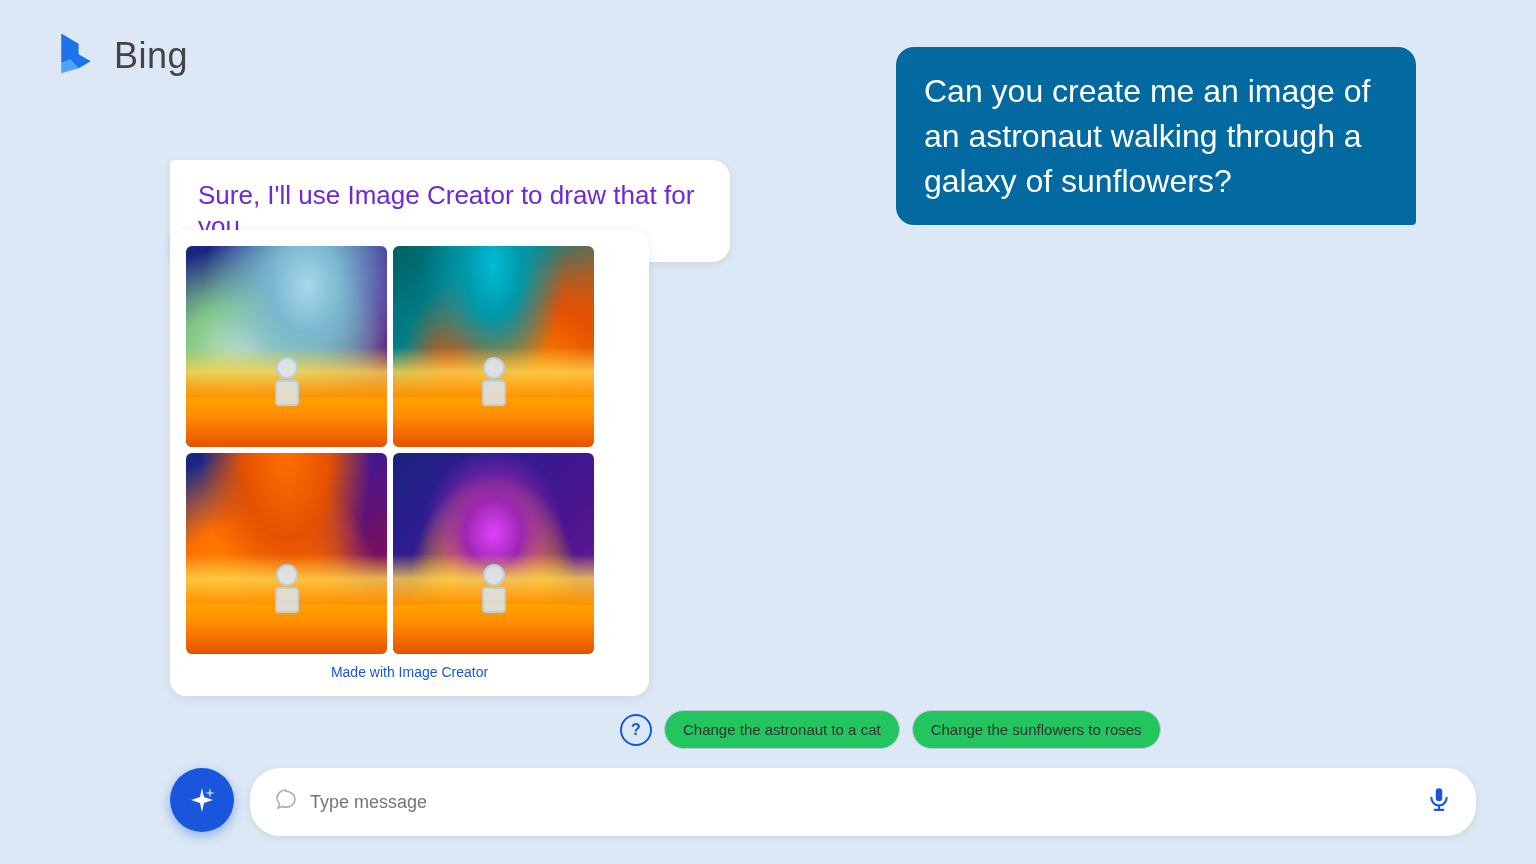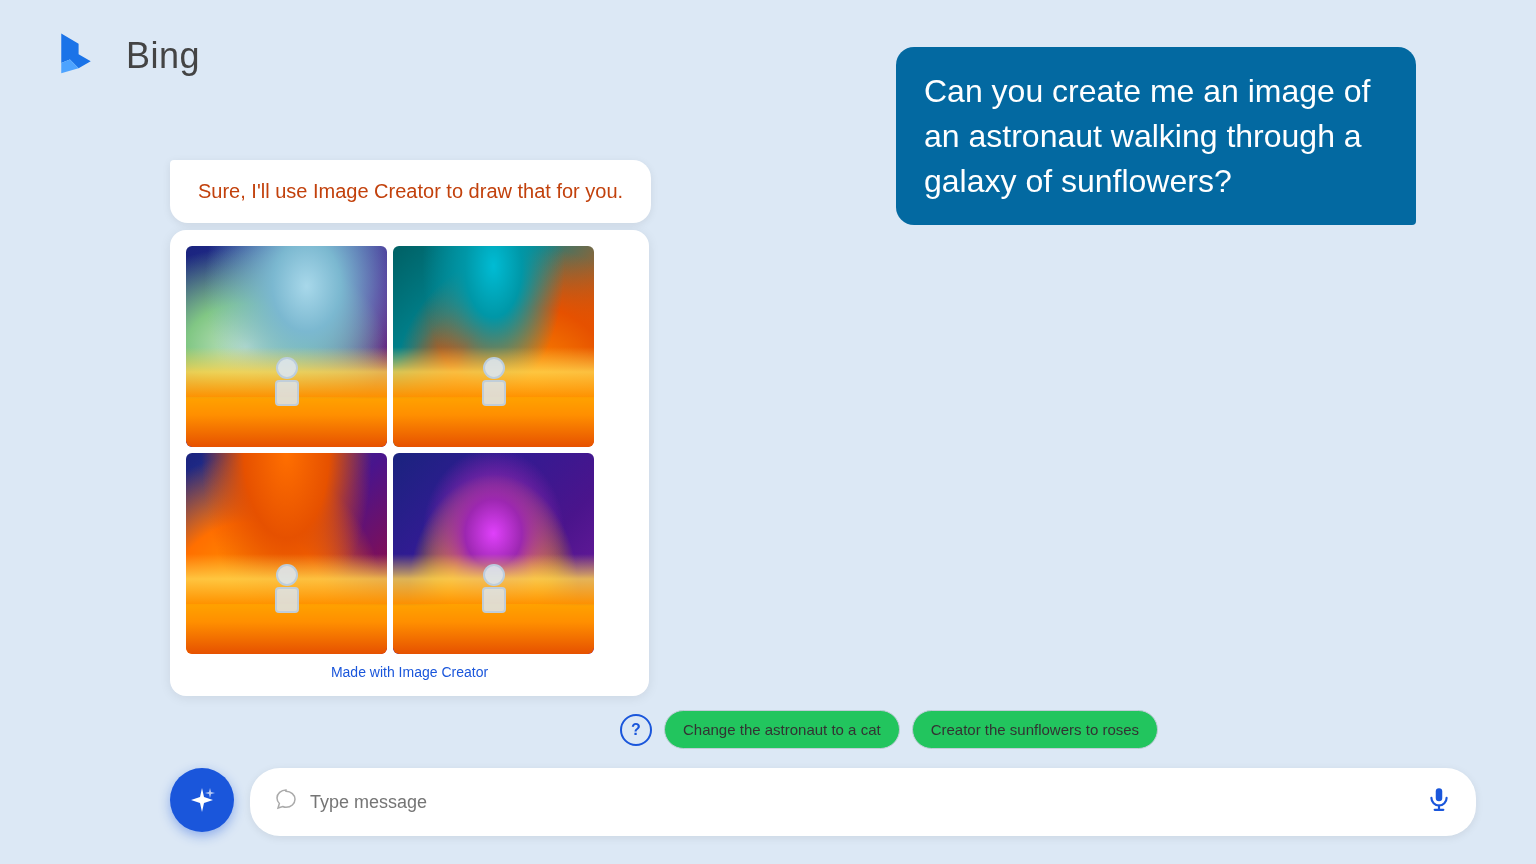--- a/index.html
+++ b/index.html
@@ -13,21 +13,21 @@
       position: relative;
     }
 
     
     .header {
       position: absolute;
       top: 30px;
       left: 50px;
       display: flex;
       align-items: center;
-      gap: 24px;
+      gap: 12px;
     }
 
     .bing-logo-svg {
       width: 52px;
       height: 52px;
     }
 
     .bing-title {
       font-size: 36px;
       font-weight: 400;
@@ -52,22 +52,22 @@
 
     
     .assistant-bubble {
       position: absolute;
       top: 160px;
       left: 170px;
       background: white;
       border-radius: 4px 18px 18px 18px;
       padding: 20px 28px;
       max-width: 560px;
-      font-size: 20px;
-      color: #c2410c;
+      font-size: 26px;
+      color: #6d28d9;
       box-shadow: 0 2px 8px rgba(0,0,0,0.08);
     }
 
     
     .image-grid-container {
       position: absolute;
       top: 230px;
       left: 170px;
       background: white;
       border-radius: 16px;
@@ -336,21 +336,21 @@
 </div>
 
 <div class="suggestions-area">
   <div class="help-icon">
     <span>?</span>
   </div>
   <div class="suggestion-chip">
     <span>Change the astronaut to a cat</span>
   </div>
   <div class="suggestion-chip">
-    <span>Creator the sunflowers to roses</span>
+    <span>Change the sunflowers to roses</span>
   </div>
 </div>
 
 <div class="input-area">
   <div class="bing-button">
 
     <svg width="32" height="32" viewBox="0 0 32 32" fill="none" xmlns="http://www.w3.org/2000/svg">
       <path d="M16 4 L18 13 L27 16 L18 19 L16 28 L14 19 L5 16 L14 13 Z" fill="white"></path>
       <path d="M24 4 L25 8 L29 9 L25 10 L24 14 L23 10 L19 9 L23 8 Z" fill="rgba(255,255,255,0.7)"></path>
     </svg>

